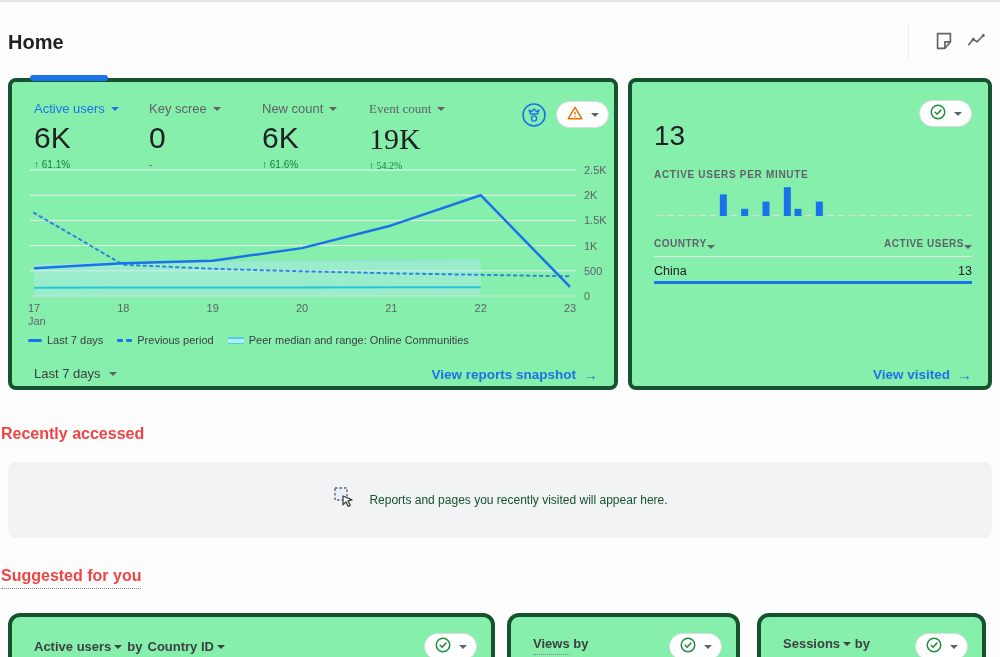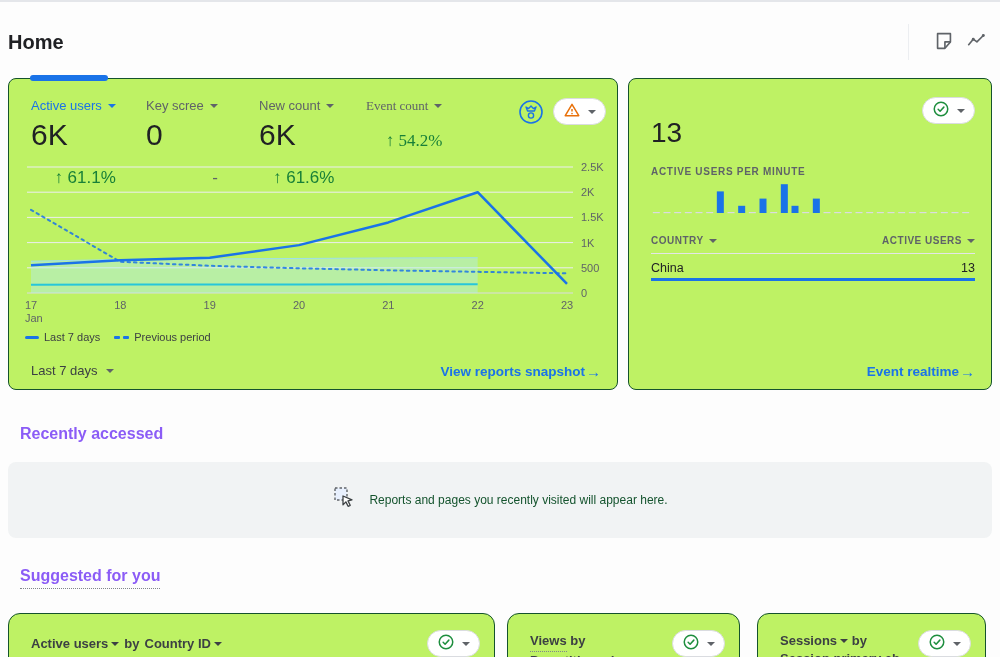--- a/index.html
+++ b/index.html
@@ -6,66 +6,66 @@
   html,body { width:1000px; height:657px; }
   body {
     position:relative; overflow:hidden; background:#fdfdfd;
     font-family:"Liberation Sans","DejaVu Sans",sans-serif; color:#202124;
   }
   .top-line { position:absolute; top:0; left:0; width:1000px; height:2px; background:#e4e6ea; }
   .page-title { position:absolute; left:8px; top:31px; font-size:20px; color:#202124; }
   .hdr-divider { position:absolute; left:908px; top:24px; width:1px; height:36px; background:#eceef1; }
   .icon-btn { position:absolute; width:28px; height:28px; border:none; background:transparent; cursor:pointer; display:flex; align-items:center; justify-content:center; }
 
-  .card { position:absolute; background:#bef264; border:1px solid #14532d; border-radius:8px;padding-left:24px; }
+  .card { position:absolute; background:#86efac; border:4px solid #14532d; border-radius:8px;padding-left:24px; }
   .tab-indicator { position:absolute; left:30px; top:75px; width:78px; height:6px; background:#1a73e8; border-radius:4px; z-index:3; }
 
   
   .card-overview { left:8px; top:78px; width:610px; height:312px; }
   .metric { position:absolute; top:19px; cursor:pointer; }
   .metric .m-label { font-size:13px; color:#5f6368; display:flex; align-items:center; gap:6px; }
   .metric.active .m-label { color:#1a73e8; }
   .metric .m-value { font-size:30px; font-weight:400; color:#202124; margin-top:6px; line-height:32px; }
-  .metric .m-delta { font-size:17px; color:#188038; margin-top:17px; font-weight:500;text-align:right; }
+  .metric .m-delta { font-size:10px; color:#188038; margin-top:5px; font-weight:500; }
   .metric .m-delta.neutral { color:#5f6368; font-weight:400; }
   .caret { display:inline-block; width:0; height:0; border-left:4px solid transparent; border-right:4px solid transparent; border-top:4.5px solid currentColor; }
   .caret.gray { color:#5f6368; }
 
   .pill { display:inline-flex; align-items:center; gap:7px; border:1px solid #dadce0; border-radius:14px; height:27px; padding:0 9px; background:#fff; cursor:pointer; }
 
   .bench-btn { position:absolute; left:508px; top:19px; width:28px; height:28px; background:transparent; border:none; cursor:pointer; }
   .warn-pill { position:absolute; left:544px; top:19px; }
 
   .trend-chart { position:absolute; left:14px; top:78px; }
   .legend { position:absolute; left:16px; top:252px; display:flex; align-items:center; gap:14px; font-size:11px; color:#3c4043; }
   .legend .item { display:flex; align-items:center; gap:5px; }
   .sw-solid { width:14px; height:3px; background:#1a73e8; border-radius:2px; }
   .sw-dashed { display:flex; gap:3px; }
   .sw-dashed i { width:6px; height:3px; background:#1a73e8; border-radius:1px; }
   .sw-band { width:16px; height:7px; background:#b2ebf2; border-top:2px solid #4dd0e1; border-bottom:1px solid #4dd0e1; }
 
   .range-btn { position:absolute; left:22px; top:284px; font-size:13px; color:#3c4043; display:flex; align-items:center; gap:8px; background:transparent; border:none; cursor:pointer; font-family:inherit; }
-  .card-link { position:absolute; right:16px; top:284px; font-size:13.5px; font-weight:600; color:#1a73e8; text-decoration:none; display:flex; align-items:center; gap:1px; cursor:pointer; }
+  .card-link { position:absolute; right:16px; top:284px; font-size:13.5px; font-weight:600; color:#1a73e8; text-decoration:none; display:flex; align-items:center; gap:7px; cursor:pointer; }
   .card-link .arr { font-size:15px; }
 
   
   .card-realtime { left:628px; top:78px; width:364px; height:312px; }
   .rt-title { position:absolute; left:22px; top:24px; font-size:10px; font-weight:600; letter-spacing:.7px; color:#5f6368; border-bottom:1px dotted #9aa0a6; padding-bottom:3px; }
   .rt-pill { position:absolute; right:16px; top:18px; }
   .rt-value { position:absolute; left:22px; top:38px; font-size:28px; color:#202124; }
   .rt-sub { position:absolute; left:22px; top:87px; font-size:10px; font-weight:700; letter-spacing:.7px; color:#5f6368; }
   .rt-bars { position:absolute; left:22px; top:101px; }
   .rt-headers { position:absolute; left:22px; right:16px; top:156px; display:flex; justify-content:space-between; font-size:10px; font-weight:600; letter-spacing:.5px; color:#5f6368; }
-  .rt-headers span { display:inline-flex; align-items:center; gap:5px; cursor:pointer; }
+  .rt-headers span { display:inline-flex; align-items:flex-end; cursor:pointer; }
   .rt-div { position:absolute; left:22px; right:16px; top:174px; height:1px; background:#e3e5e8; }
   .rt-row { position:absolute; left:22px; right:16px; top:182px; display:flex; justify-content:space-between; font-size:12.5px; color:#202124; }
   .rt-bar-line { position:absolute; left:22px; right:16px; top:199px; height:3px; background:#1a73e8; }
 
   
-  .section-title { position:absolute; left:20px; font-size:16px; color:#8b5cf6; }
+  .section-title { position:absolute; left:1px; font-size:16px; color:#ef4444; }
   .recent-box { position:absolute; left:8px; top:462px; width:984px; height:76px; background:#f1f3f4; border-radius:8px; display:flex; align-items:center; justify-content:center; gap:11px; }
   .recent-box .txt { font-size:12px; color:#14532d; }
   .dotted-u { border-bottom:1px dotted #80868b; padding-bottom:3px; }
 
   .sug-card { top:613px; height:92px; border-radius:12px; }
   .sug-title { position:absolute; left:22px; top:22px; font-size:13px; font-weight:600; color:#3c4043; display:flex; align-items:center; gap:5px; flex-wrap:wrap; }
   .sug-title2 { position:absolute; left:22px; top:18px; font-size:13px; font-weight:600; color:#3c4043; line-height:18px; }
   .sug-pill { position:absolute; right:14px; top:16px; }
   .sug-dd { display:inline-flex; align-items:center; gap:3px; cursor:pointer; }
 </style>
@@ -122,20 +122,21 @@
         <i class="caret gray"></i>
       </div>
     <div class="m-value">6K</div>
     <div class="m-delta">↑ 61.6%</div>
   </div>
   <div class="metric" style="left:357px;font-family:Liberation Serif, serif;">
     <div class="m-label">
         <span>Event count</span>
         <i class="caret gray"></i>
       </div>
+    <div class="m-value">19K</div>
     <div class="m-delta">↑ 54.2%</div>
   </div>
 
   <button class="bench-btn">
     <span>
       <svg width="28" height="28" viewBox="0 0 28 28">
           <circle cx="14" cy="14" r="11" fill="none" stroke="#1a73e8" stroke-width="1.6"></circle>
           <path d="M9 9l1.6 4h6.8L19 9l-2.6 1.6L14 8l-2.4 2.6z" fill="none" stroke="#1a73e8" stroke-width="1.4" stroke-linejoin="round"></path>
           <circle cx="14" cy="17.5" r="2.6" fill="none" stroke="#1a73e8" stroke-width="1.4"></circle>
         </svg>
@@ -185,20 +186,24 @@
     <span class="item">
         <i class="sw-solid"></i>
         <span>Last 7 days</span>
       </span>
     <span class="item">
         <span class="sw-dashed">
           <i></i>
           <i></i>
         </span>
         <span>Previous period</span>
+      </span>
+    <span class="item">
+        <i class="sw-band"></i>
+        <span>Peer median and range: Online Communities</span>
       </span>
   </div>
 
   <button class="range-btn">
     <span>Last 7 days</span>
       <i class="caret gray"></i>
   </button>
   <a class="card-link">
     <span>View reports snapshot</span>
       <span class="arr">→</span>
@@ -264,21 +269,21 @@
       </span>
   </div>
   <div class="rt-div"></div>
   <div class="rt-row">
     <span>China</span>
     <span>13</span>
   </div>
   <div class="rt-bar-line"></div>
 
   <a class="card-link">
-    <span>Event realtime</span>
+    <span>View visited</span>
       <span class="arr">→</span>
   </a>
 </section>
 
 <h2 class="section-title" style="top:425px;">Recently accessed</h2>
 
 <div class="recent-box">
   <span>
     <svg width="26" height="26" viewBox="0 0 26 26">
         <rect x="3" y="3" width="12" height="12" fill="#e8f0fe" stroke="#5f6368" stroke-width="1.4" stroke-dasharray="2.5 2"></rect>

